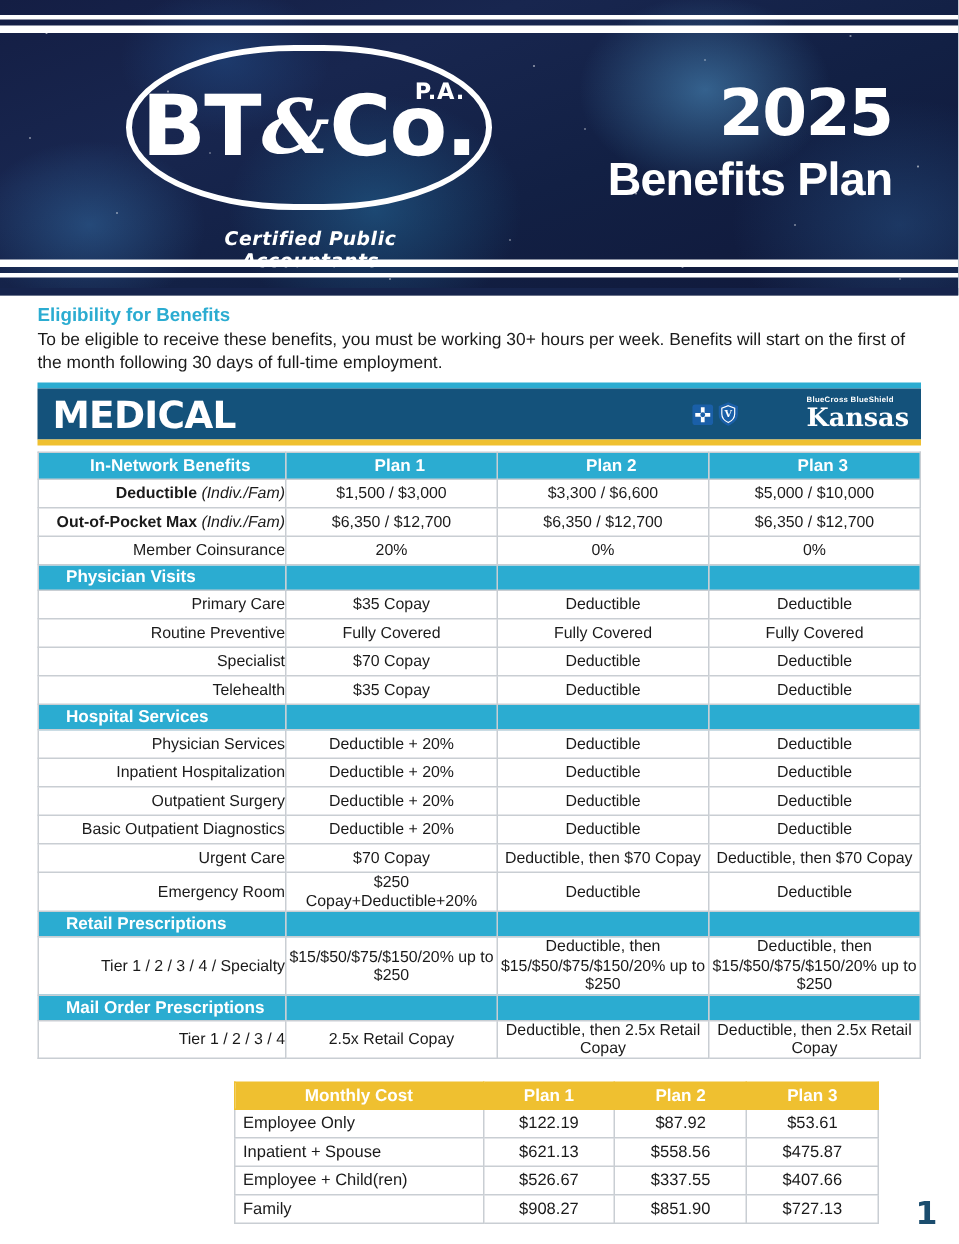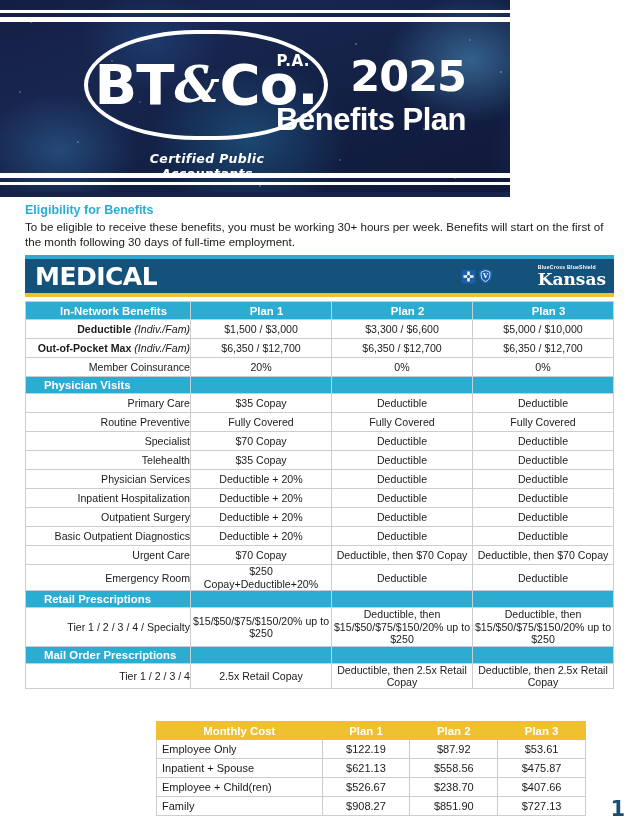--- a/index.html
+++ b/index.html
@@ -7,21 +7,21 @@
     width: 639px; height: 829px;
     background: #ffffff;
     font-family: "Liberation Sans", sans-serif;
     overflow: hidden;
   }
   .page { position: relative; width: 639px; height: 829px; background: #fff; }
 
   
   .banner {
     position: relative;
-    width: 510px; height: 197px;
+    width: 639px; height: 197px;
     background:
       radial-gradient(ellipse 120px 90px at 470px 60px, rgba(80,150,200,0.55), rgba(80,150,200,0) 70%),
       radial-gradient(ellipse 140px 110px at 250px 140px, rgba(40,120,170,0.45), rgba(40,120,170,0) 70%),
       radial-gradient(ellipse 110px 80px at 60px 150px, rgba(60,130,190,0.40), rgba(60,130,190,0) 70%),
       radial-gradient(ellipse 160px 120px at 600px 150px, rgba(50,110,170,0.35), rgba(50,110,170,0) 70%),
       radial-gradient(ellipse 100px 70px at 150px 40px, rgba(35,80,140,0.5), rgba(35,80,140,0) 70%),
       linear-gradient(160deg, #141e44 0%, #18264f 30%, #122044 60%, #10183a 100%);
     overflow: hidden;
   }
   .stars {
@@ -283,20 +283,26 @@
           <td>$70 Copay</td>
           <td>Deductible</td>
           <td>Deductible</td>
         </tr>
         <tr>
           <td class="lbl">Telehealth</td>
           <td>$35 Copay</td>
           <td>Deductible</td>
           <td>Deductible</td>
         </tr>
+        <tr class="grp">
+          <td>Hospital Services</td>
+          <td class="blank"></td>
+          <td class="blank"></td>
+          <td class="blank"></td>
+        </tr>
         <tr>
           <td class="lbl">Physician Services</td>
           <td>Deductible + 20%</td>
           <td>Deductible</td>
           <td>Deductible</td>
         </tr>
         <tr>
           <td class="lbl">Inpatient Hospitalization</td>
           <td>Deductible + 20%</td>
           <td>Deductible</td>
@@ -371,21 +377,21 @@
         </tr>
         <tr>
           <td class="lbl">Inpatient + Spouse</td>
           <td>$621.13</td>
           <td>$558.56</td>
           <td>$475.87</td>
         </tr>
         <tr>
           <td class="lbl">Employee + Child(ren)</td>
           <td>$526.67</td>
-          <td>$238.70</td>
+          <td>$337.55</td>
           <td>$407.66</td>
         </tr>
         <tr>
           <td class="lbl">Family</td>
           <td>$908.27</td>
           <td>$851.90</td>
           <td>$727.13</td>
         </tr>
       </tbody>
   </table>

